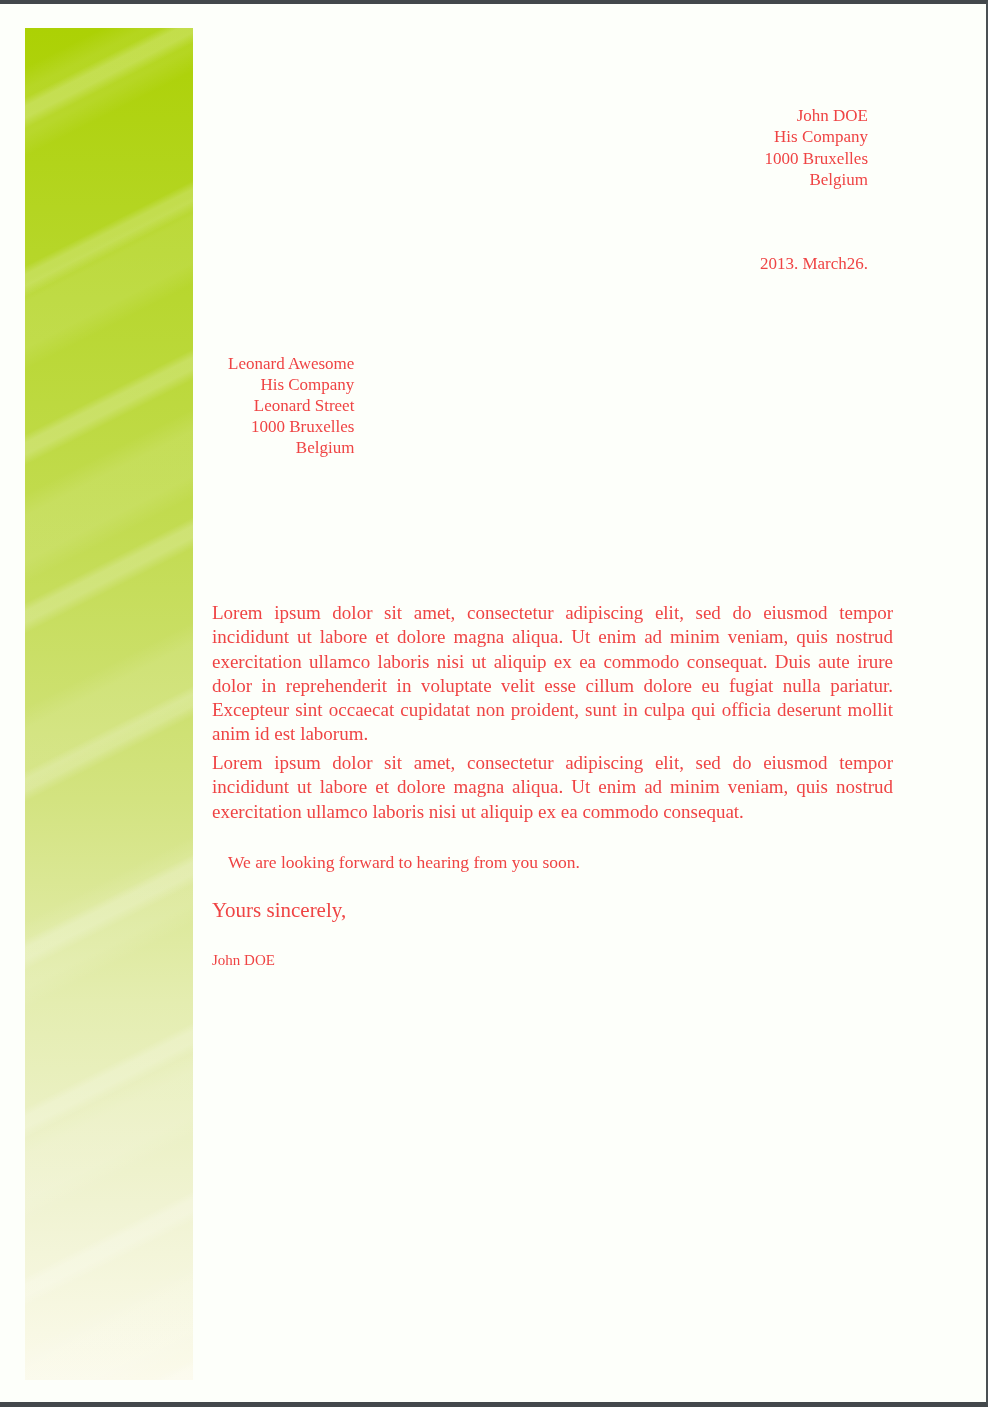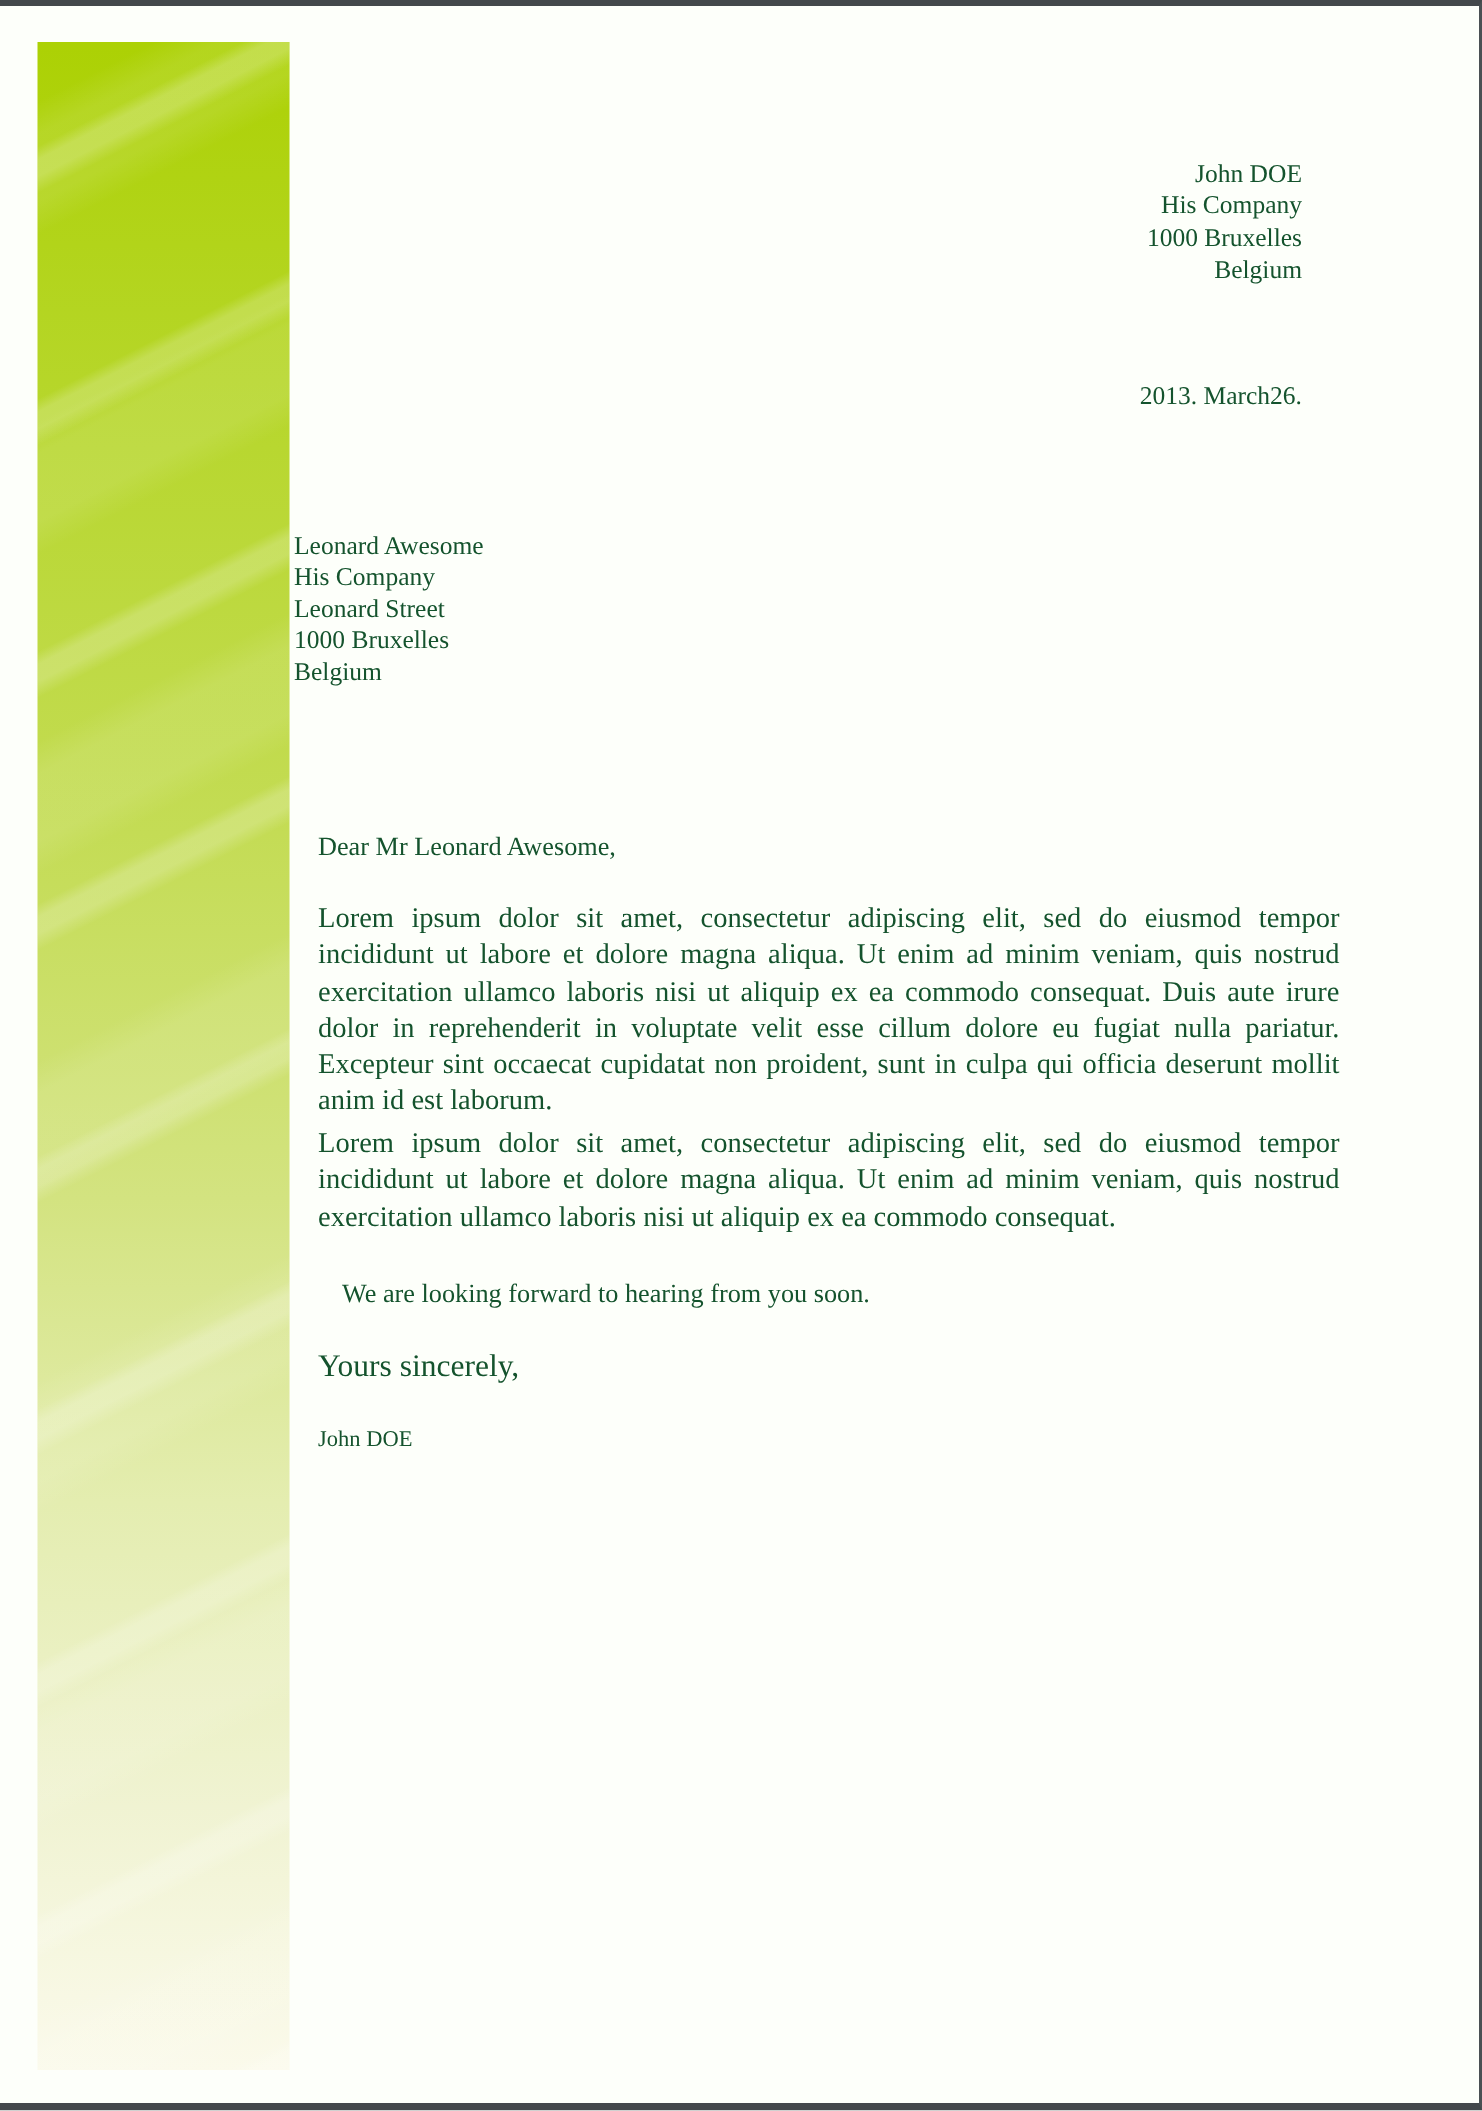--- a/index.html
+++ b/index.html
@@ -11,21 +11,21 @@
   .page {
     position: relative;
     width: 988px;
     height: 1407px;
     box-sizing: border-box;
     background: #fdfffa;
     border-top: 4px solid #43484b;
     border-bottom: 5px solid #43484b;
     border-right: 2px solid #4a5053;
     overflow: hidden;
-    color: #14532d;
+    color: #ef4444;
   }
   
   .accent-bar {
     position: absolute;
     left: 25px;
     top: 24px;
     width: 168px;
     height: 1352px;
     background:
       repeating-linear-gradient(153deg,
@@ -59,23 +59,24 @@
     top: 249px;
     right: 118px;
     left: 500px;
     text-align: right;
     font-size: 17px;
     line-height: 22px;
   }
   .recipient {
     position: absolute;
     top: 349px;
-    left: 196px;
+    left: 228px;
     font-size: 17px;
     line-height: 21px;
+    text-align: right;
   }
   .salutation {
     position: absolute;
     top: 548px;
     left: 212px;
     width: 681px;
     font-size: 17.5px;
     line-height: 24.3px;
   }
   .para {
@@ -130,21 +131,20 @@
   <div class="date">2013. March26.</div>
 
   <div class="recipient">
     <div>Leonard Awesome</div>
     <div>His Company</div>
     <div>Leonard Street</div>
     <div>1000 Bruxelles</div>
     <div>Belgium</div>
   </div>
 
-  <div class="salutation">Dear Mr Leonard Awesome,</div>
 
   <p class="para para-1">Lorem ipsum dolor sit amet, consectetur adipiscing elit, sed do eiusmod tempor incididunt ut labore et dolore magna aliqua. Ut enim ad minim veniam, quis nostrud exercitation ullamco laboris nisi ut aliquip ex ea commodo consequat. Duis aute irure dolor in reprehenderit in voluptate velit esse cillum dolore eu fugiat nulla pariatur. Excepteur sint occaecat cupidatat non proident, sunt in culpa qui officia deserunt mollit anim id est laborum.</p>
 
   <p class="para para-2">Lorem ipsum dolor sit amet, consectetur adipiscing elit, sed do eiusmod tempor incididunt ut labore et dolore magna aliqua. Ut enim ad minim veniam, quis nostrud exercitation ullamco laboris nisi ut aliquip ex ea commodo consequat.</p>
 
   <div class="closing">We are looking forward to hearing from you soon.</div>
 
   <div class="valediction">Yours sincerely,</div>
 
   <div class="signature">John DOE</div>

